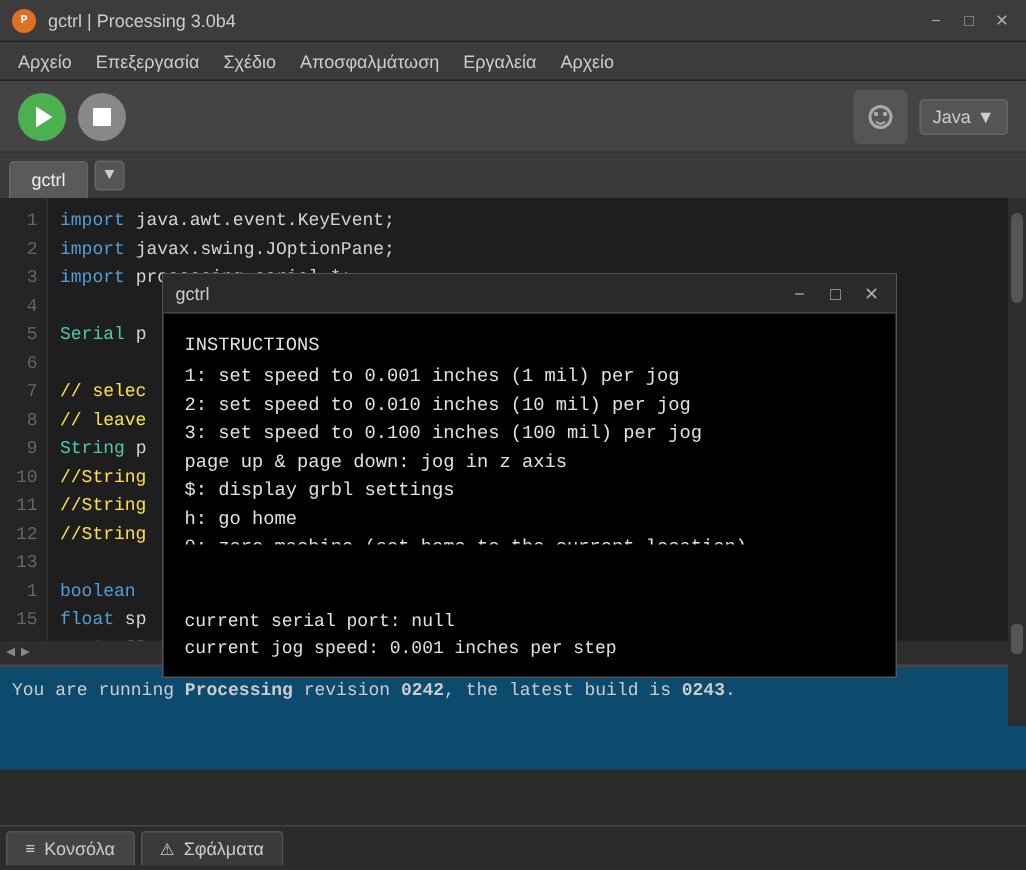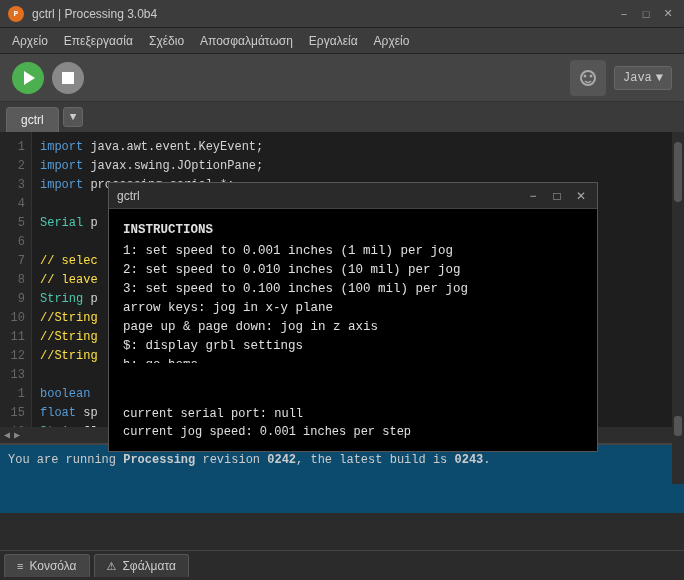--- a/index.html
+++ b/index.html
@@ -136,21 +136,21 @@
       align-items: center;
       justify-content: center;
       color: #ccc;
       font-size: 18px;
     }
     .java-dropdown {
       background: #555;
       border: 1px solid #666;
       color: #ccc;
       font-size: 12px;
-      font-family: Liberation Mono, monospace;
+      font-family: Liberation Sans, sans-serif;
       padding: 4px 8px;
       cursor: pointer;
       border-radius: 3px;
       display: flex;
       align-items: center;
       gap: 4px;
     }
 
     
     #tab-bar {
@@ -484,25 +484,24 @@
   <div id="modal">
     <div id="modal-titlebar">
       <span class="modal-title">gctrl</span>
       <div class="modal-controls">
         <span class="modal-ctrl-btn">−</span>
         <span class="modal-ctrl-btn">□</span>
         <span class="modal-ctrl-btn">✕</span>
       </div>
     </div>
     <div id="modal-body">
-      <div style="font-weight:bold; margin-bottom:2px;">INSTRUCTIONS</div>
+      <div style="font-weight:normal; margin-bottom:2px;">INSTRUCTIONS</div>
       <div>1: set speed to 0.001 inches (1 mil) per jog</div>
       <div>2: set speed to 0.010 inches (10 mil) per jog</div>
       <div>3: set speed to 0.100 inches (100 mil) per jog</div>
-      <div>arrow keys: jog in x-y plane</div>
       <div>page up &amp; page down: jog in z axis</div>
       <div>$: display grbl settings</div>
       <div>h: go home</div>
       <div>0: zero machine (set home to the current location)</div>
 
     </div>
     <div id="modal-footer">
       <div>current serial port: null</div>
       <div>current jog speed: 0.001 inches per step</div>
     </div>

